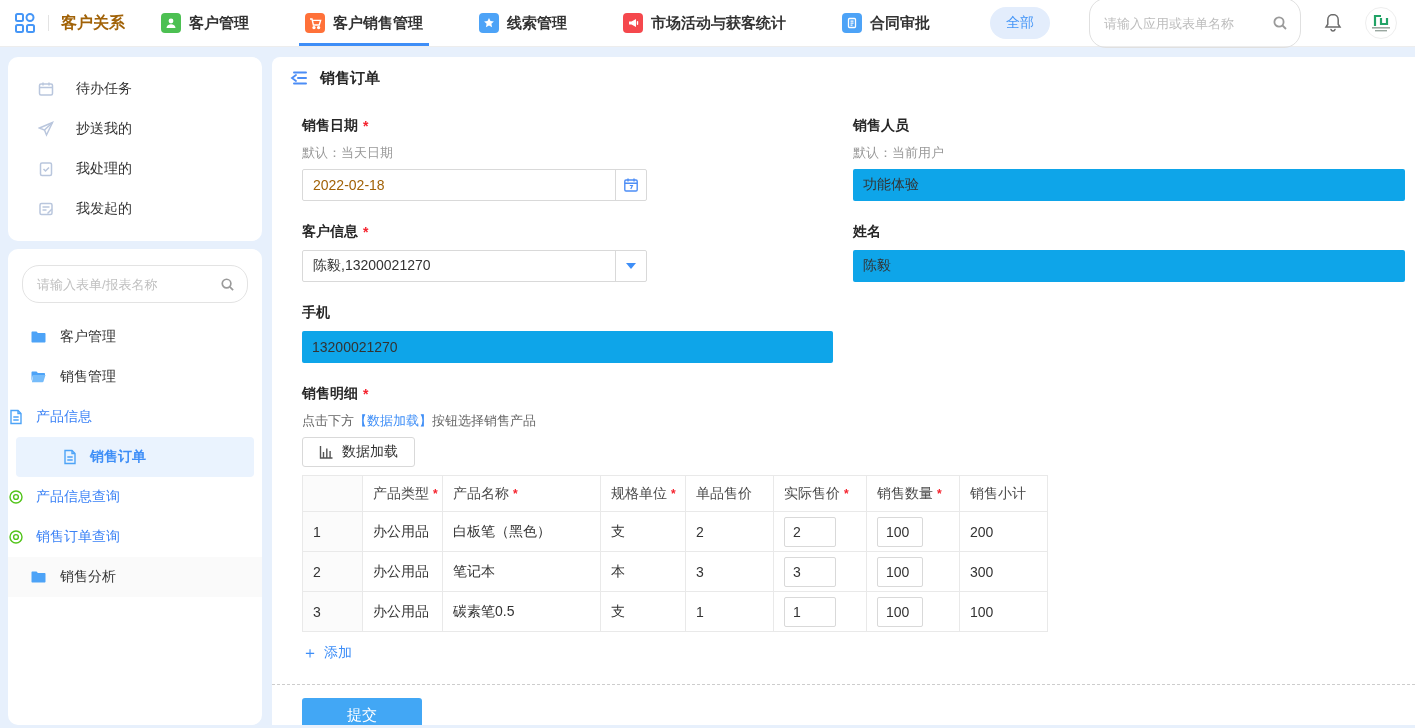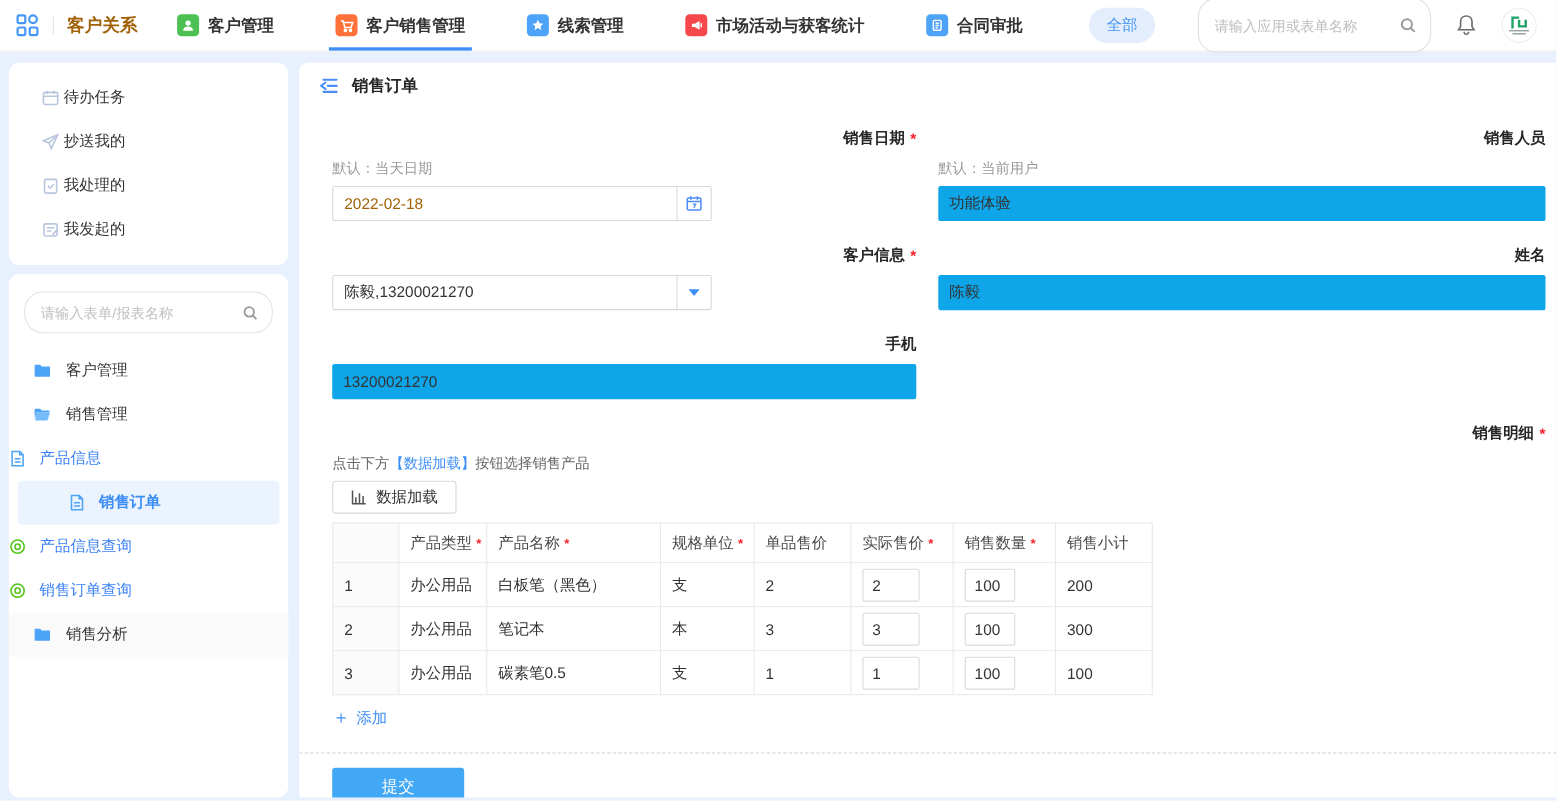--- a/index.html
+++ b/index.html
@@ -23,21 +23,21 @@
   .top-search input { border:none; outline:none; flex:1; font-size:13px; color:#333; background:transparent; min-width:0; }
   .top-search input::placeholder { color:#bdbdbd; }
   .avatar { width:32px; height:32px; border-radius:50%; border:1px solid #eee; background:#fff; display:flex; flex-direction:column; align-items:center; justify-content:center; overflow:hidden; }
 
   
   .body { flex:1; display:flex; min-height:0; padding-top:10px; }
   .sidebar { width:272px; flex:0 0 auto; padding:0 10px 3px 8px; display:flex; flex-direction:column; gap:8px; min-height:0; }
   .side-card { background:#fff; border-radius:10px; }
   .side-card.quick { padding:12px 0; }
   .side-card.treecard { flex:1; padding:16px 0 0; min-height:0; }
-  .quick-item { height:40px; display:flex; align-items:center; gap:4px; padding-left:30px; cursor:pointer; }
+  .quick-item { height:40px; display:flex; align-items:center; gap:22px; padding-left:30px; cursor:pointer; }
   .quick-item .qicon { width:16px; height:16px; flex:0 0 auto; }
   .quick-item .qlabel { font-size:14px; color:#333; }
 
   .side-search { margin:0 14px 14px 14px; height:38px; border:1px solid #e3e3e3; border-radius:17px; display:flex; align-items:center; padding:0 12px 0 14px; }
   .side-search input { border:none; outline:none; flex:1; font-size:13px; background:transparent; min-width:0; }
   .side-search input::placeholder { color:#c0c0c0; }
 
   .tree-item { height:40px; display:flex; align-items:center; gap:14px; padding-left:22px; font-size:14px; color:#333; cursor:pointer; }
   .tree-item.gray { background:#fafafa; }
   .tree-sub { height:40px; display:flex; align-items:center; gap:12px; font-size:14px; color:#3b82f6; cursor:pointer; }
@@ -46,21 +46,21 @@
 
   
   .main { flex:1; background:#fff; border-radius:8px 0 0 0; margin-bottom:3px; min-width:0; overflow:hidden; display:flex; flex-direction:column; }
   .main-header { height:42px; display:flex; align-items:center; gap:12px; padding-left:18px; flex:0 0 auto; }
   .back-icon { width:18px; height:16px; cursor:pointer; }
   .main-title { font-size:15px; font-weight:bold; color:#262626; }
 
   .form-area { padding:18px 10px 0 30px; }
   .form-grid { display:grid; grid-template-columns:531px 1fr; column-gap:20px; }
   .fgroup { margin-bottom:22px; }
-  .flabel { font-size:14px; font-weight:bold; color:#262626; margin-bottom:9px; display:flex; align-items:center; gap:5px;justify-content:flex-end; }
+  .flabel { font-size:14px; font-weight:bold; color:#262626; margin-bottom:9px; display:flex; align-items:center; gap:5px; }
   .req { color:#f5222d; font-weight:bold; font-size:14px; }
   .fhint { font-size:13px; color:#999; margin-bottom:7px; }
   .ctrl { height:32px; border:1px solid #d9d9d9; border-radius:2px; background:#fff; display:flex; align-items:stretch; }
   .ctrl.w345 { width:345px; }
   .ctrl .ctrl-val { flex:1; display:flex; align-items:center; padding-left:10px; font-size:14px; color:#333; }
   .ctrl .ctrl-val input { border:none; outline:none; width:100%; font-size:14px; color:#a16207; font-family:inherit; }
   .ctrl .ctrl-side { width:31px; border-left:1px solid #d9d9d9; display:flex; align-items:center; justify-content:center; cursor:pointer; }
   .ro-field { height:32px; background:#0ea5e9; border-radius:2px; display:flex; align-items:center; padding-left:10px; font-size:14px; color:#333; }
   .caret-down { width:0; height:0; border-left:5px solid transparent; border-right:5px solid transparent; border-top:6px solid #3e8ef7; }
 

